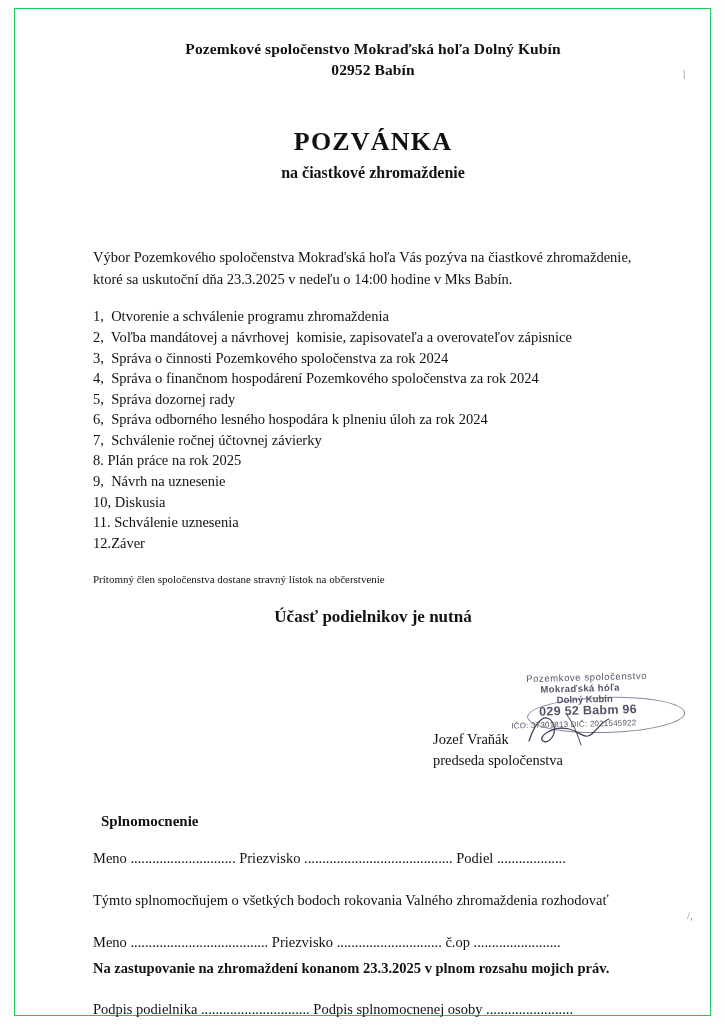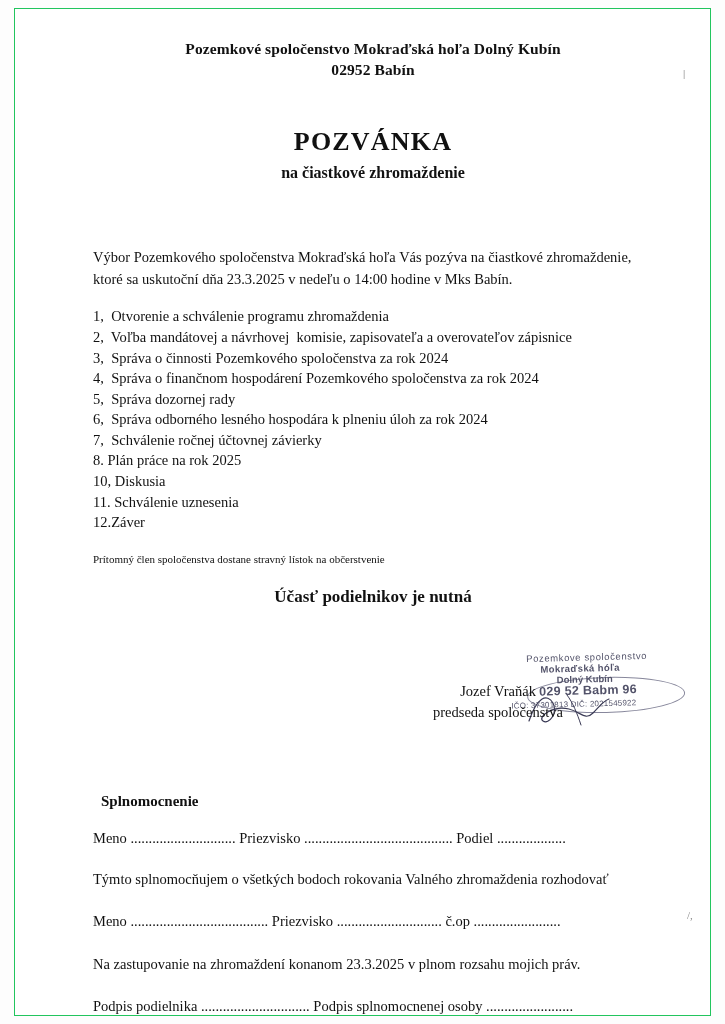--- a/index.html
+++ b/index.html
@@ -100,24 +100,24 @@
   }
 
   .signature-area {
     position: relative;
     margin-top: 44px;
     height: 96px;
   }
   .signature-name {
     position: absolute;
     left: 340px;
-    top: 30px;
+    top: 58px;
     font-size: 14.5px;
     line-height: 1.45;
-    text-align: center;
+    text-align: left;
   }
 
   
   .stamp {
     position: absolute;
     left: 412px;
     top: 0px;
     width: 200px;
     height: 78px;
     color: #3b3b55;
@@ -181,21 +181,22 @@
     font-weight: bold;
     font-size: 15px;
     margin-left: 8px;
   }
   .proxy-line {
     margin-top: 18px;
     font-size: 14.5px;
     line-height: 1.5;
   }
   .proxy-line.tight {
-    margin-top: 21px;
+    margin-top: 4px;
+    font-weight: bold;
   }
   .proxy-line.gap-lg {
     margin-top: 20px;
   }
 
   .mark-top-right {
     position: absolute;
     left: 668px;
     top: 58px;
     font-size: 11px;
@@ -231,20 +232,21 @@
 
       <div class="program-list">
         <div class="item">1,  Otvorenie a schválenie programu zhromaždenia</div>
         <div class="item">2,  Voľba mandátovej a návrhovej  komisie, zapisovateľa a overovateľov zápisnice</div>
         <div class="item">3,  Správa o činnosti Pozemkového spoločenstva za rok 2024</div>
         <div class="item">4,  Správa o finančnom hospodárení Pozemkového spoločenstva za rok 2024</div>
         <div class="item">5,  Správa dozornej rady</div>
         <div class="item">6,  Správa odborného lesného hospodára k plneniu úloh za rok 2024</div>
         <div class="item">7,  Schválenie ročnej účtovnej závierky</div>
         <div class="item">8. Plán práce na rok 2025</div>
+        <div class="item">9,  Návrh na uznesenie</div>
         <div class="item">10, Diskusia</div>
         <div class="item">11. Schválenie uznesenia</div>
         <div class="item">12.Záver</div>
       </div>
 
       <div class="note">Prítomný člen spoločenstva dostane stravný lístok na občerstvenie</div>
 
       <div class="attendance">Účasť podielnikov je nutná</div>
 
       <div class="signature-area">

